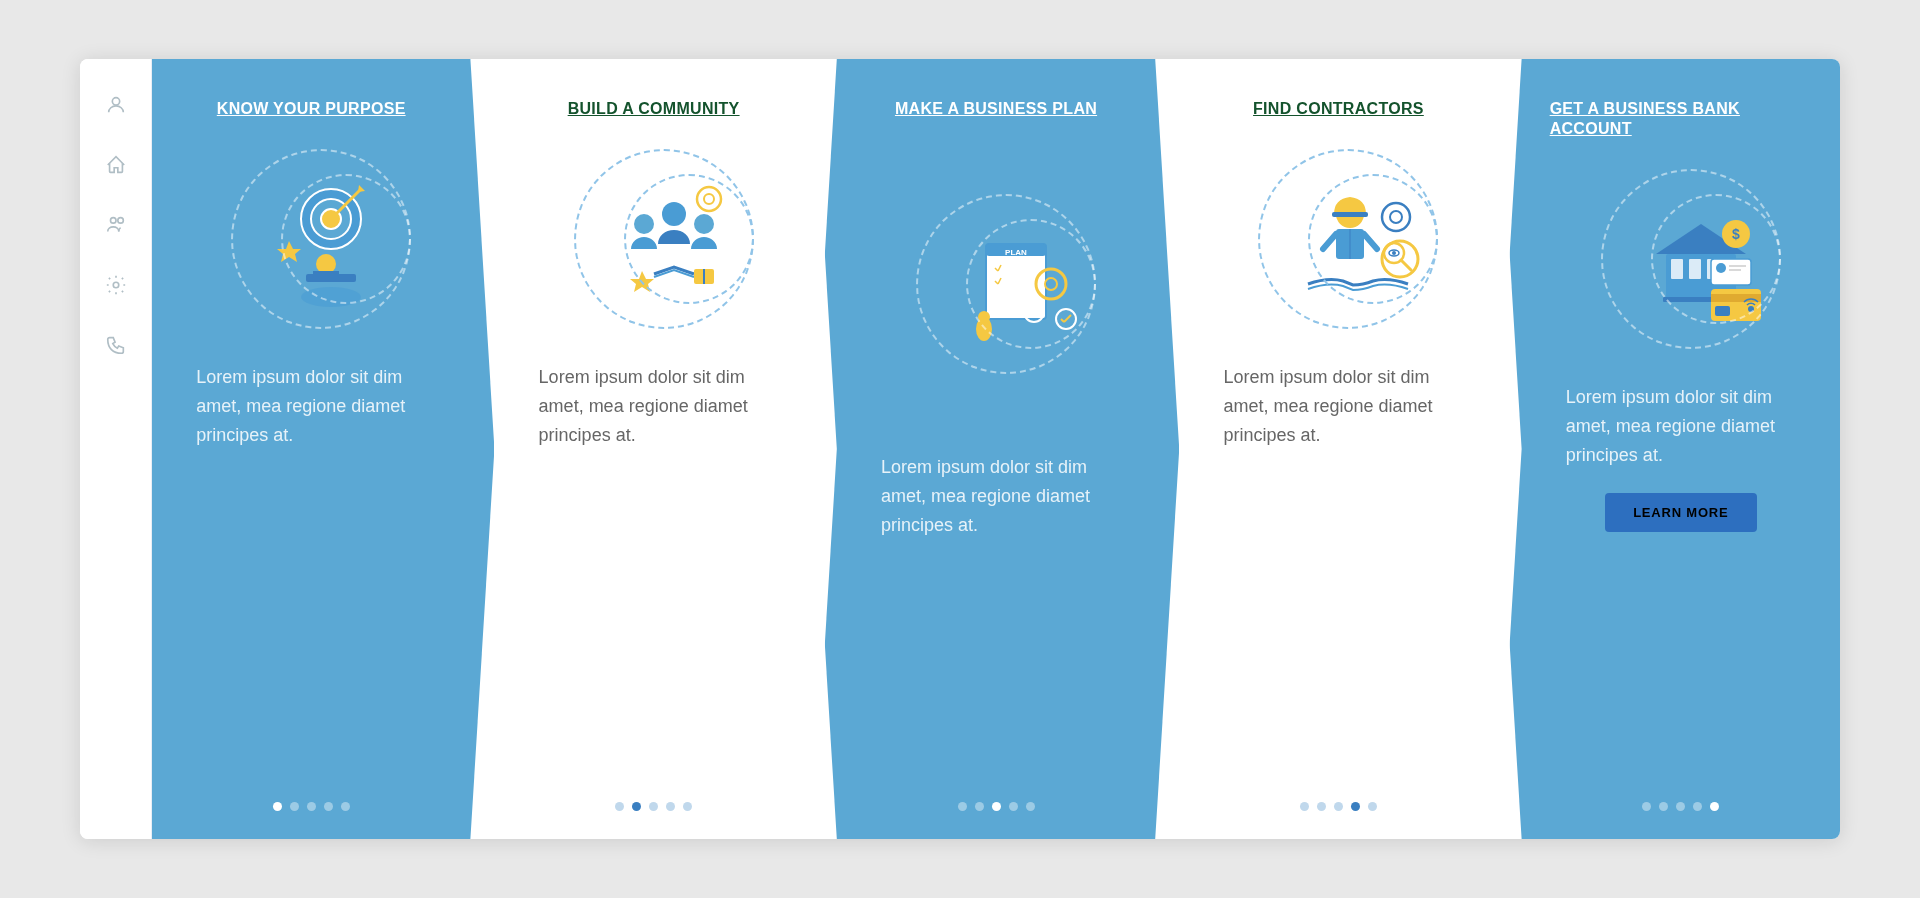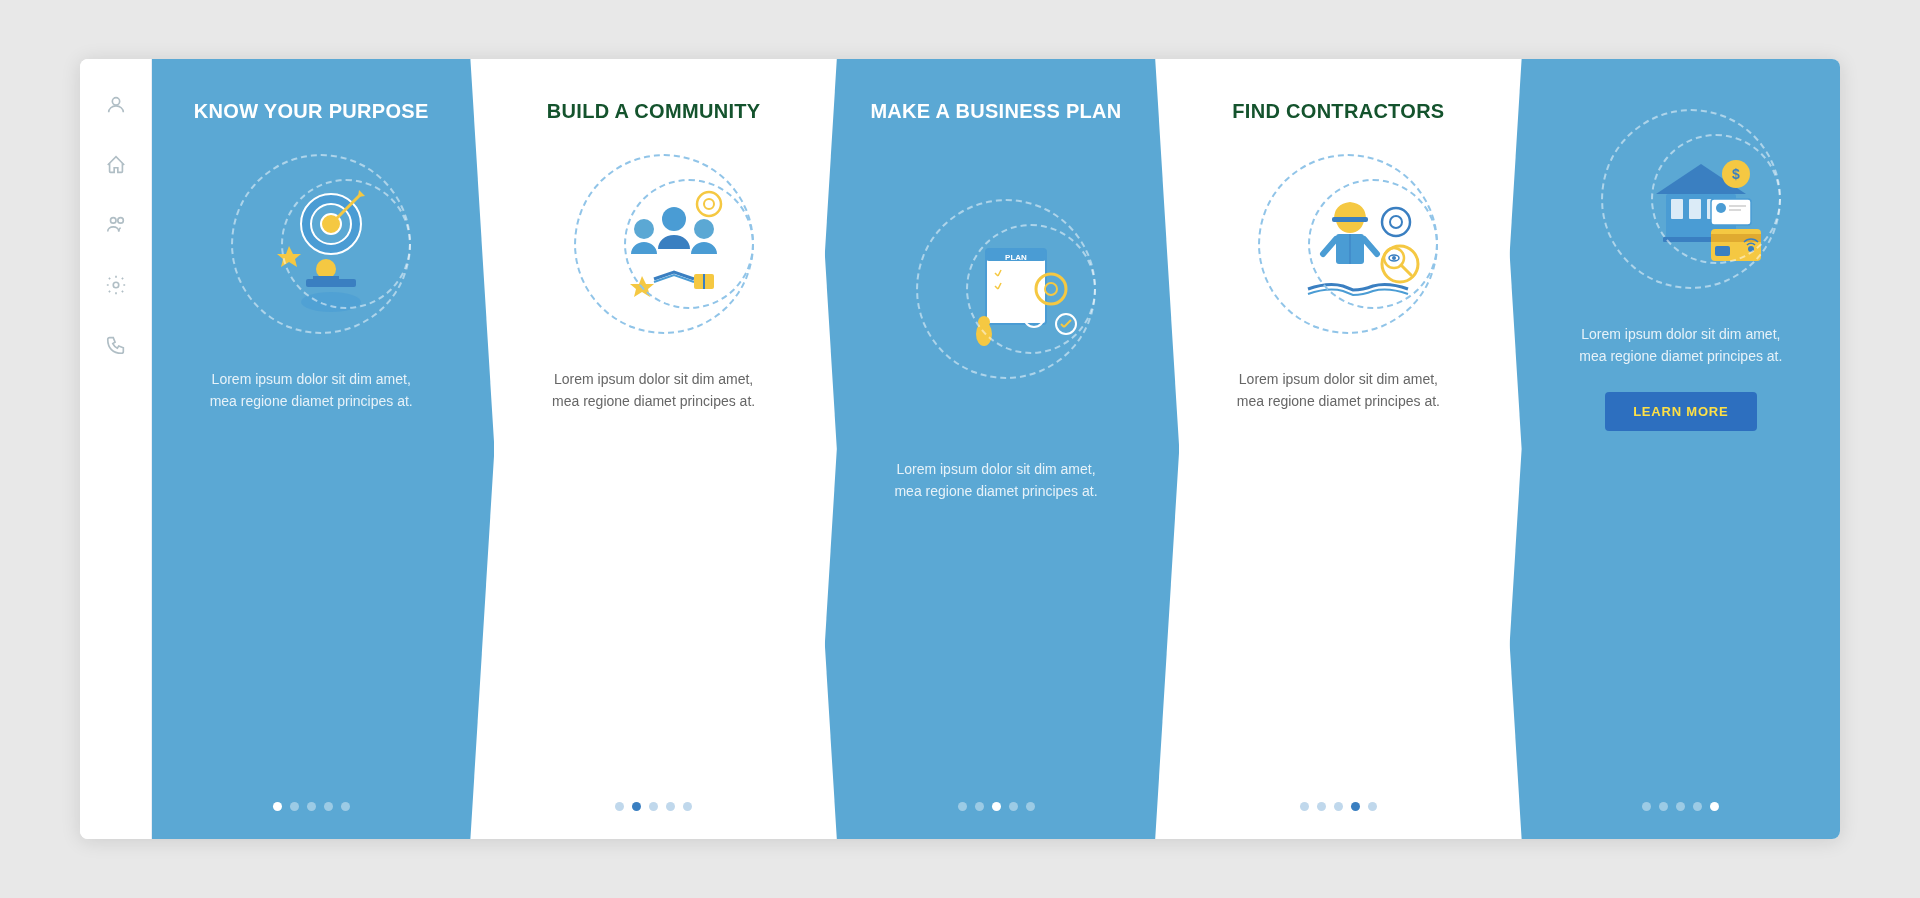--- a/index.html
+++ b/index.html
@@ -66,27 +66,28 @@
       background: #fff;
     }
     .card.blue {
       background: #5ba8d4;
     }
     .card.white {
       background: #fff;
     }
     
     .card-title {
-      font-size: 20px;
+      font-size: 16px;
       font-weight: 800;
       text-align: left;
       text-transform: uppercase;
       line-height: 1.25;
       margin-bottom: 20px;
       letter-spacing: 0.3px;
+      text-decoration: underline;
     }
     .card.blue .card-title { color: #fff; }
     .card.white .card-title { color: #14532d; }
 
     
     .illustration-area {
       width: 200px;
       height: 200px;
       display: flex;
       align-items: center;
@@ -99,23 +100,22 @@
       border: 2px dashed;
       border-radius: 50%;
     }
     .card.blue .dashed-circle { border-color: rgba(255,255,255,0.5); }
     .card.white .dashed-circle { border-color: #90c4e8; }
     .dashed-circle.big { width: 180px; height: 180px; }
     .dashed-circle.small { width: 130px; height: 130px; }
 
     
     .card-description {
-      font-size: 14px;
+      font-size: 18px;
       color: #666;
-      text-align: center;
       line-height: 1.6;
       max-width: 230px;
       margin-bottom: 24px;
     }
     .card.blue .card-description { color: rgba(255,255,255,0.85); }
 
     
     .dots {
       display: flex;
       gap: 8px;
@@ -129,21 +129,21 @@
     }
     .card.blue .dot { background: rgba(255,255,255,0.4); }
     .dot.active {
       background: #3a7fc1;
     }
     .card.blue .dot.active { background: #fff; }
 
     
     .learn-more-btn {
       background: #2d6fbf;
-      color: #fde047;
+      color: #000000;
       border: none;
       border-radius: 4px;
       padding: 12px 28px;
       font-size: 13px;
       font-weight: 700;
       letter-spacing: 0.8px;
       text-transform: uppercase;
       cursor: pointer;
       margin-bottom: 20px;
     }
@@ -381,20 +381,21 @@
       <div class="dots">
         <div class="dot"></div>
         <div class="dot"></div>
         <div class="dot"></div>
         <div class="dot active"></div>
         <div class="dot"></div>
       </div>
     </div>
 
     <div class="card blue card-5">
+      <div class="card-title">GET A BUSINESS BANK ACCOUNT</div>
       <div class="illustration-area">
         <div class="dashed-circle big"></div>
         <div class="dashed-circle small"></div>
         <svg class="illus-svg" viewBox="0 0 160 160">
 
           <rect x="45" y="75" width="70" height="45" rx="2" fill="#4a9cd4"></rect>
           <polygon points="80,45 35,75 125,75" fill="#3a7fc1"></polygon>
           <rect x="50" y="80" width="12" height="20" rx="1" fill="#fff" opacity="0.8"></rect>
           <rect x="68" y="80" width="12" height="20" rx="1" fill="#fff" opacity="0.8"></rect>
           <rect x="86" y="80" width="12" height="20" rx="1" fill="#fff" opacity="0.8"></rect>

